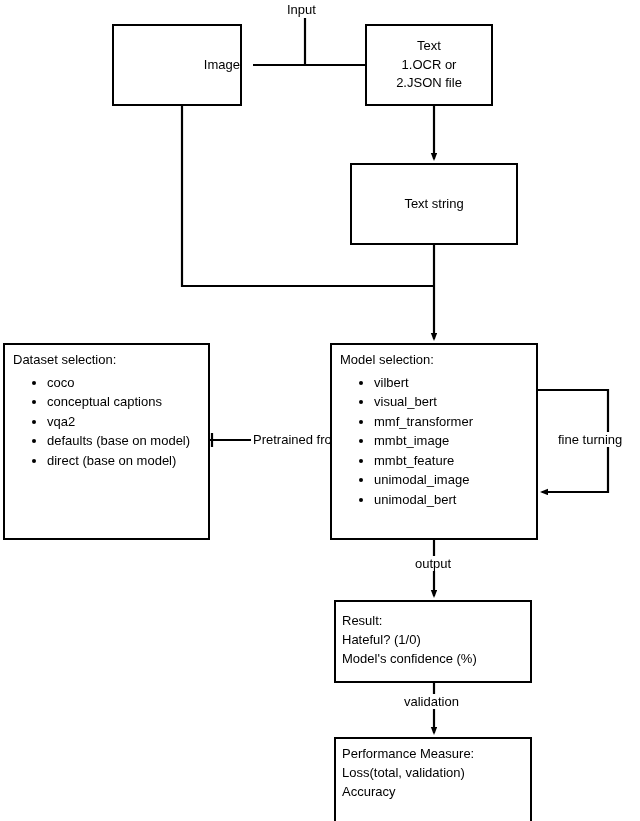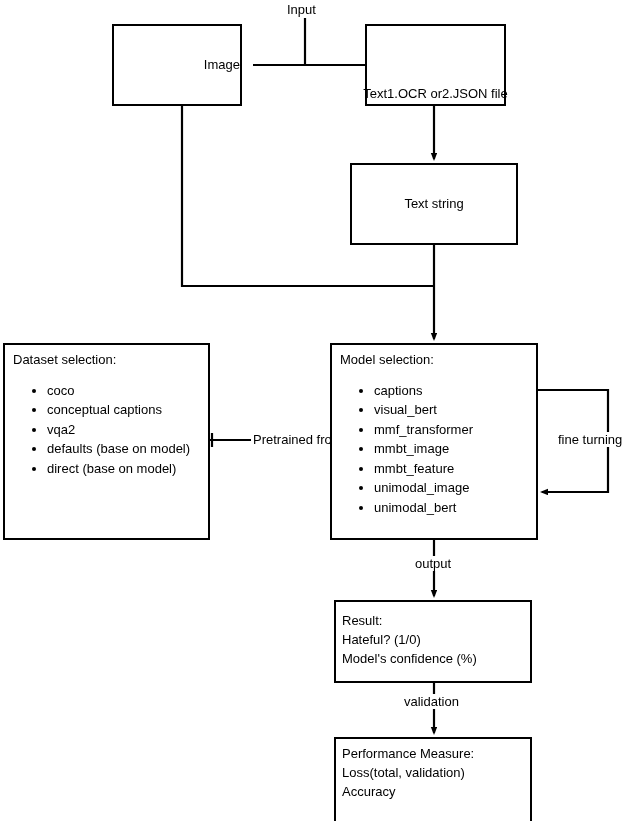--- a/index.html
+++ b/index.html
@@ -41,21 +41,21 @@
     text-align: center;
   }
   .node-left {
     padding: 6px 8px 6px 8px;
   }
   .node-title {
     font-size: 13px;
     white-space: nowrap;
   }
   ul.bullets {
-    margin: 12px 0 0 0;
+    margin: 4px 0 0 0;
     padding-left: 34px;
     list-style: disc;
   }
   ul.bullets li {
     font-size: 13px;
     line-height: 1.5;
     margin: 0;
     padding: 0;
   }
   .stack-line {
@@ -114,21 +114,21 @@
   <div class="edge-label" style="left:556px; top:432px;">fine turning</div>
 
   <div class="edge-label" style="left:413px; top:556px;">output</div>
 
   <div class="edge-label" style="left:402px; top:694px;">validation</div>
 
   <div class="node node-center" style="left:112px; top:24px; width:130px; height:82px;justify-content:flex-end;">
     <span>Image</span>
   </div>
 
-  <div class="node node-center" style="left:365px; top:24px; width:141px; height:82px; flex-direction:row;align-items:flex-end;">
+  <div class="node node-center" style="left:365px; top:24px; width:128px; height:82px; flex-direction:column;">
     <div class="stack-line">Text</div>
     <div class="stack-line">1.OCR or</div>
     <div class="stack-line">2.JSON file</div>
   </div>
 
   <div class="node node-center" style="left:350px; top:163px; width:168px; height:82px;">
     <span>Text string</span>
   </div>
 
   <div class="node node-left" style="left:3px; top:343px; width:207px; height:197px;">
@@ -138,21 +138,21 @@
       <li>conceptual captions</li>
       <li>vqa2</li>
       <li>defaults (base on model)</li>
       <li>direct (base on model)</li>
     </ul>
   </div>
 
   <div class="node node-left" style="left:330px; top:343px; width:208px; height:197px;">
     <div class="node-title">Model selection:</div>
     <ul class="bullets">
-      <li>captions</li>
+      <li>vilbert</li>
       <li>visual_bert</li>
       <li>mmf_transformer</li>
       <li>mmbt_image</li>
       <li>mmbt_feature</li>
       <li>unimodal_image</li>
       <li>unimodal_bert</li>
     </ul>
   </div>
 
   <div class="node node-left" style="left:334px; top:600px; width:198px; height:83px; padding-top:10px; padding-left:6px;">

